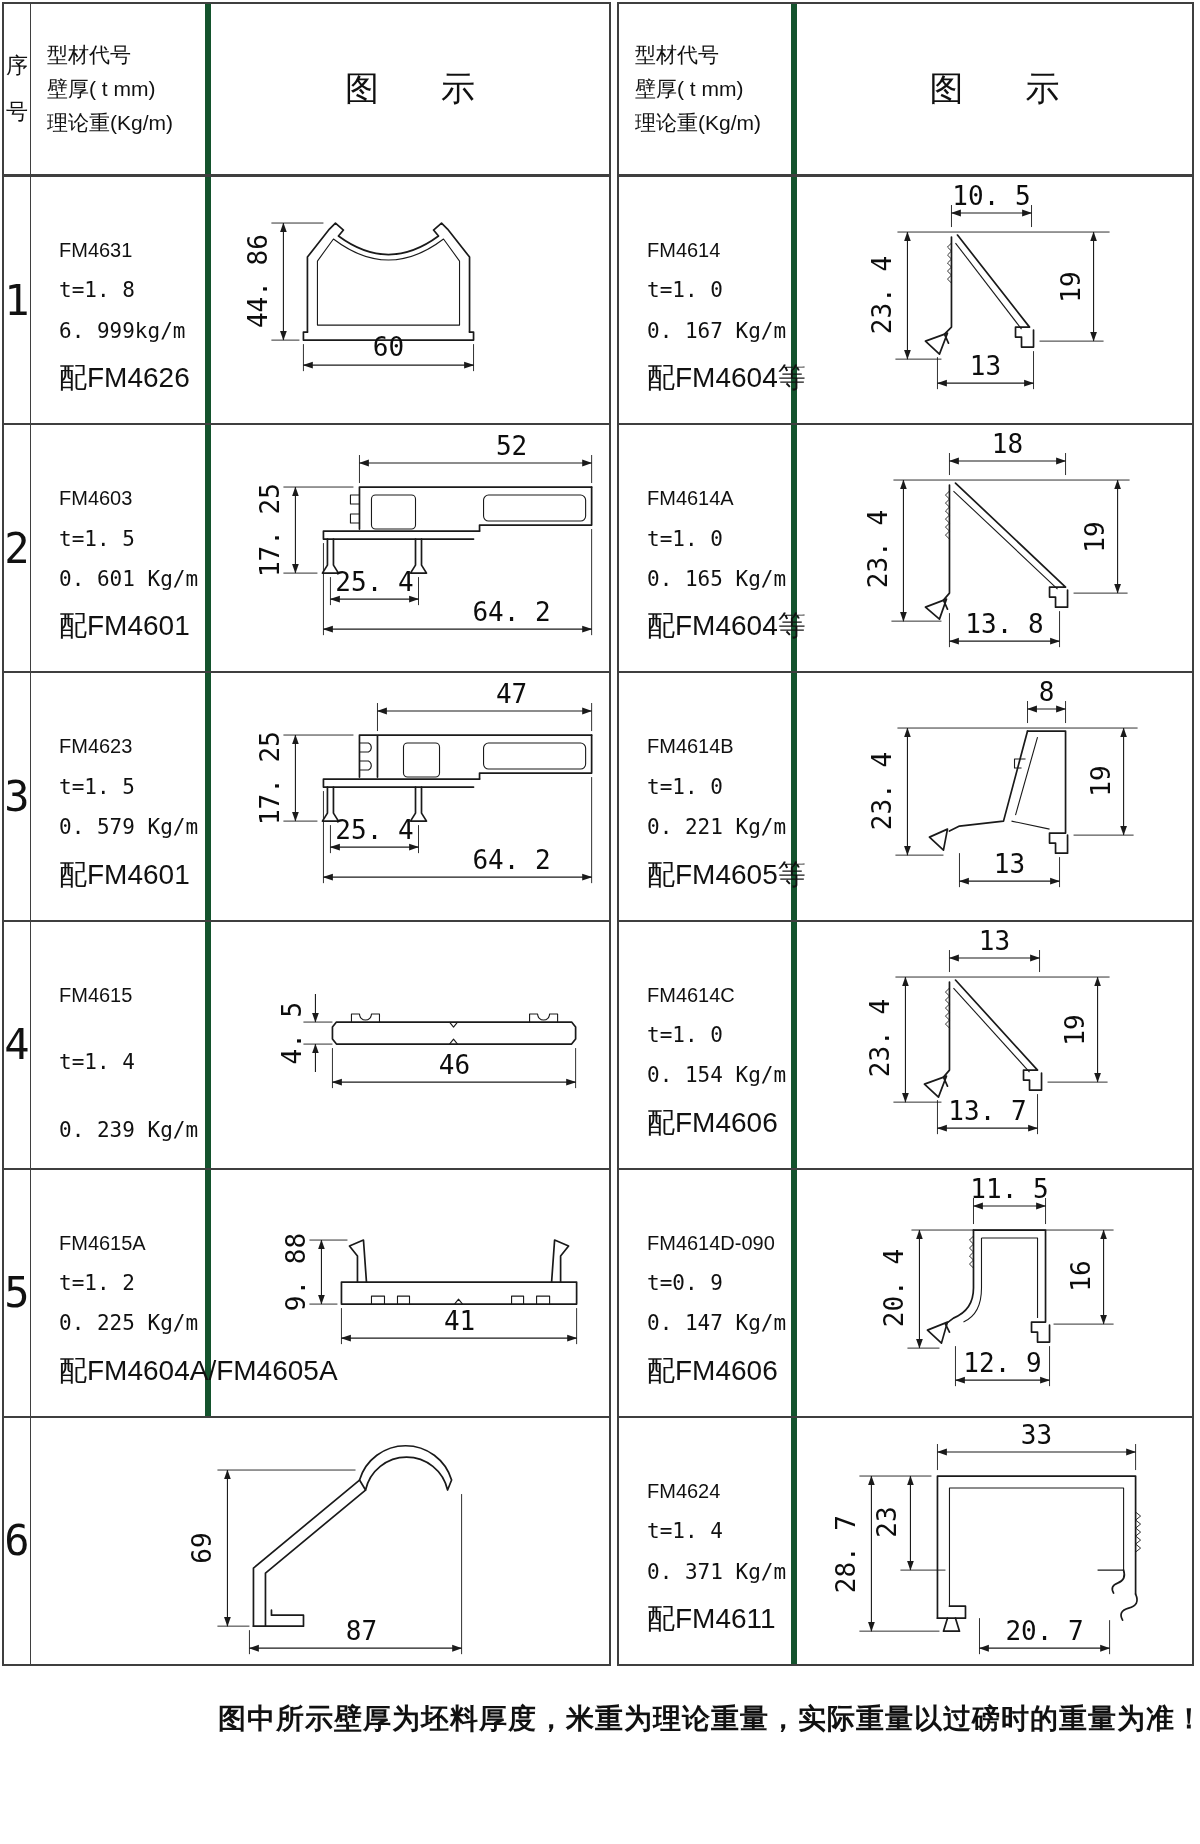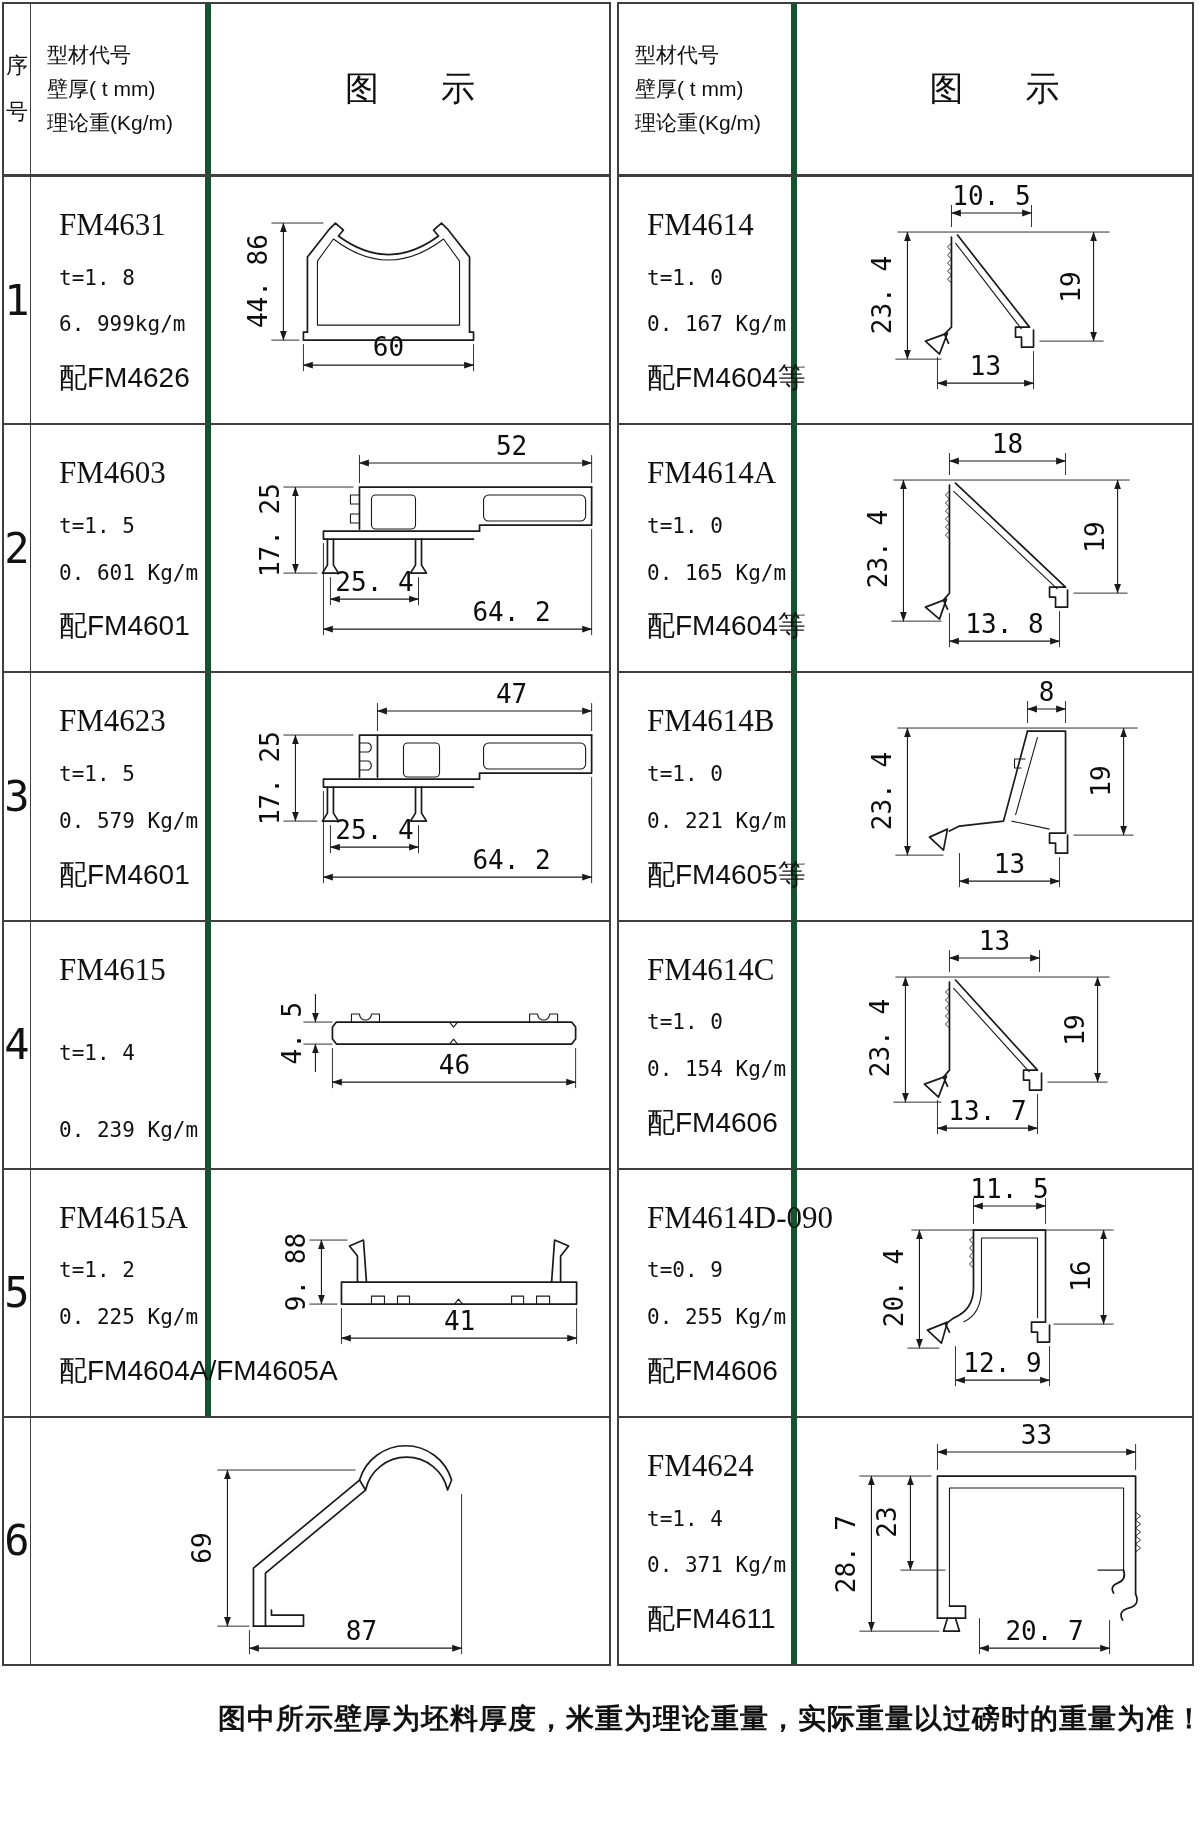--- a/index.html
+++ b/index.html
@@ -21,21 +21,21 @@
 
   .hdr-seq { flex-direction:column; gap:16px; font-size:22px; }
   .hdr-info { display:flex; flex-direction:column; justify-content:center;
               padding-left:16px; font-size:21px; line-height:1.62; }
   .hdr-diag { display:flex; align-items:center; justify-content:center;
               gap:62px; font-size:34px; }
   .seq-num { font-size:42px; font-family:"DejaVu Sans Mono", monospace; }
 
   .info-cell { display:flex; flex-direction:column; justify-content:space-between;
                padding:30px 6px 26px 28px; box-sizing:border-box; height:100%; }
-  .code  { font-size:31px; font-family:Liberation Serif, serif; white-space:nowrap; }
+  .code  { font-size:20px; font-family:Liberation Sans, sans-serif; white-space:nowrap;margin-top:32px; }
   .spec  { font-size:21px; font-family:"DejaVu Sans Mono", monospace; white-space:nowrap; }
   .match { font-size:28px; white-space:nowrap; }
 
   .note { position:absolute; top:1700px; left:8px; width:1196px; text-align:right;
           font-size:28px; font-weight:bold; letter-spacing:1px; }
 
   
   .p  { fill:none; stroke:#1a1a1a; stroke-width:1.7; stroke-linejoin:round; stroke-linecap:round; }
   .p2 { fill:none; stroke:#1a1a1a; stroke-width:1.1; stroke-linejoin:round; }
   .pf { fill:none; stroke:#1a1a1a; stroke-width:1.7; stroke-linejoin:round; }
@@ -415,21 +415,21 @@
           <text class="t" x="190" y="198" text-anchor="middle">13. 7</text>
         </svg>
       </div>
     </div>
 
     <div class="trow">
       <div class="c-info">
         <div class="info-cell">
           <span class="code">FM4614D-090</span>
           <span class="spec">t=0. 9</span>
-          <span class="spec">0. 255 Kg/m</span>
+          <span class="spec">0. 147 Kg/m</span>
           <span class="match">配FM4606</span>
         </div>
       </div>
       <div class="c-diag">
         <svg viewBox="0 0 394 246">
           <path class="p" d="M176,60 H248 V152 L234,152 L234,162 L240,162 L240,172 L252,172 L252,155"></path>
           <path class="p" d="M176,60 V118 Q176,140 156,148 L148,154 L152,162"></path>
           <path class="p2" d="M184,68 H240 V148 M184,68 V118 Q184,144 166,152"></path>
           <path class="pf" d="M150,152 L130,160 L144,173 Z"></path>
           <path class="e" d="M176,66 l-4,4 l4,4 l-4,4 l4,4 l-4,4 l4,4 l-4,4 l4,4"></path>

